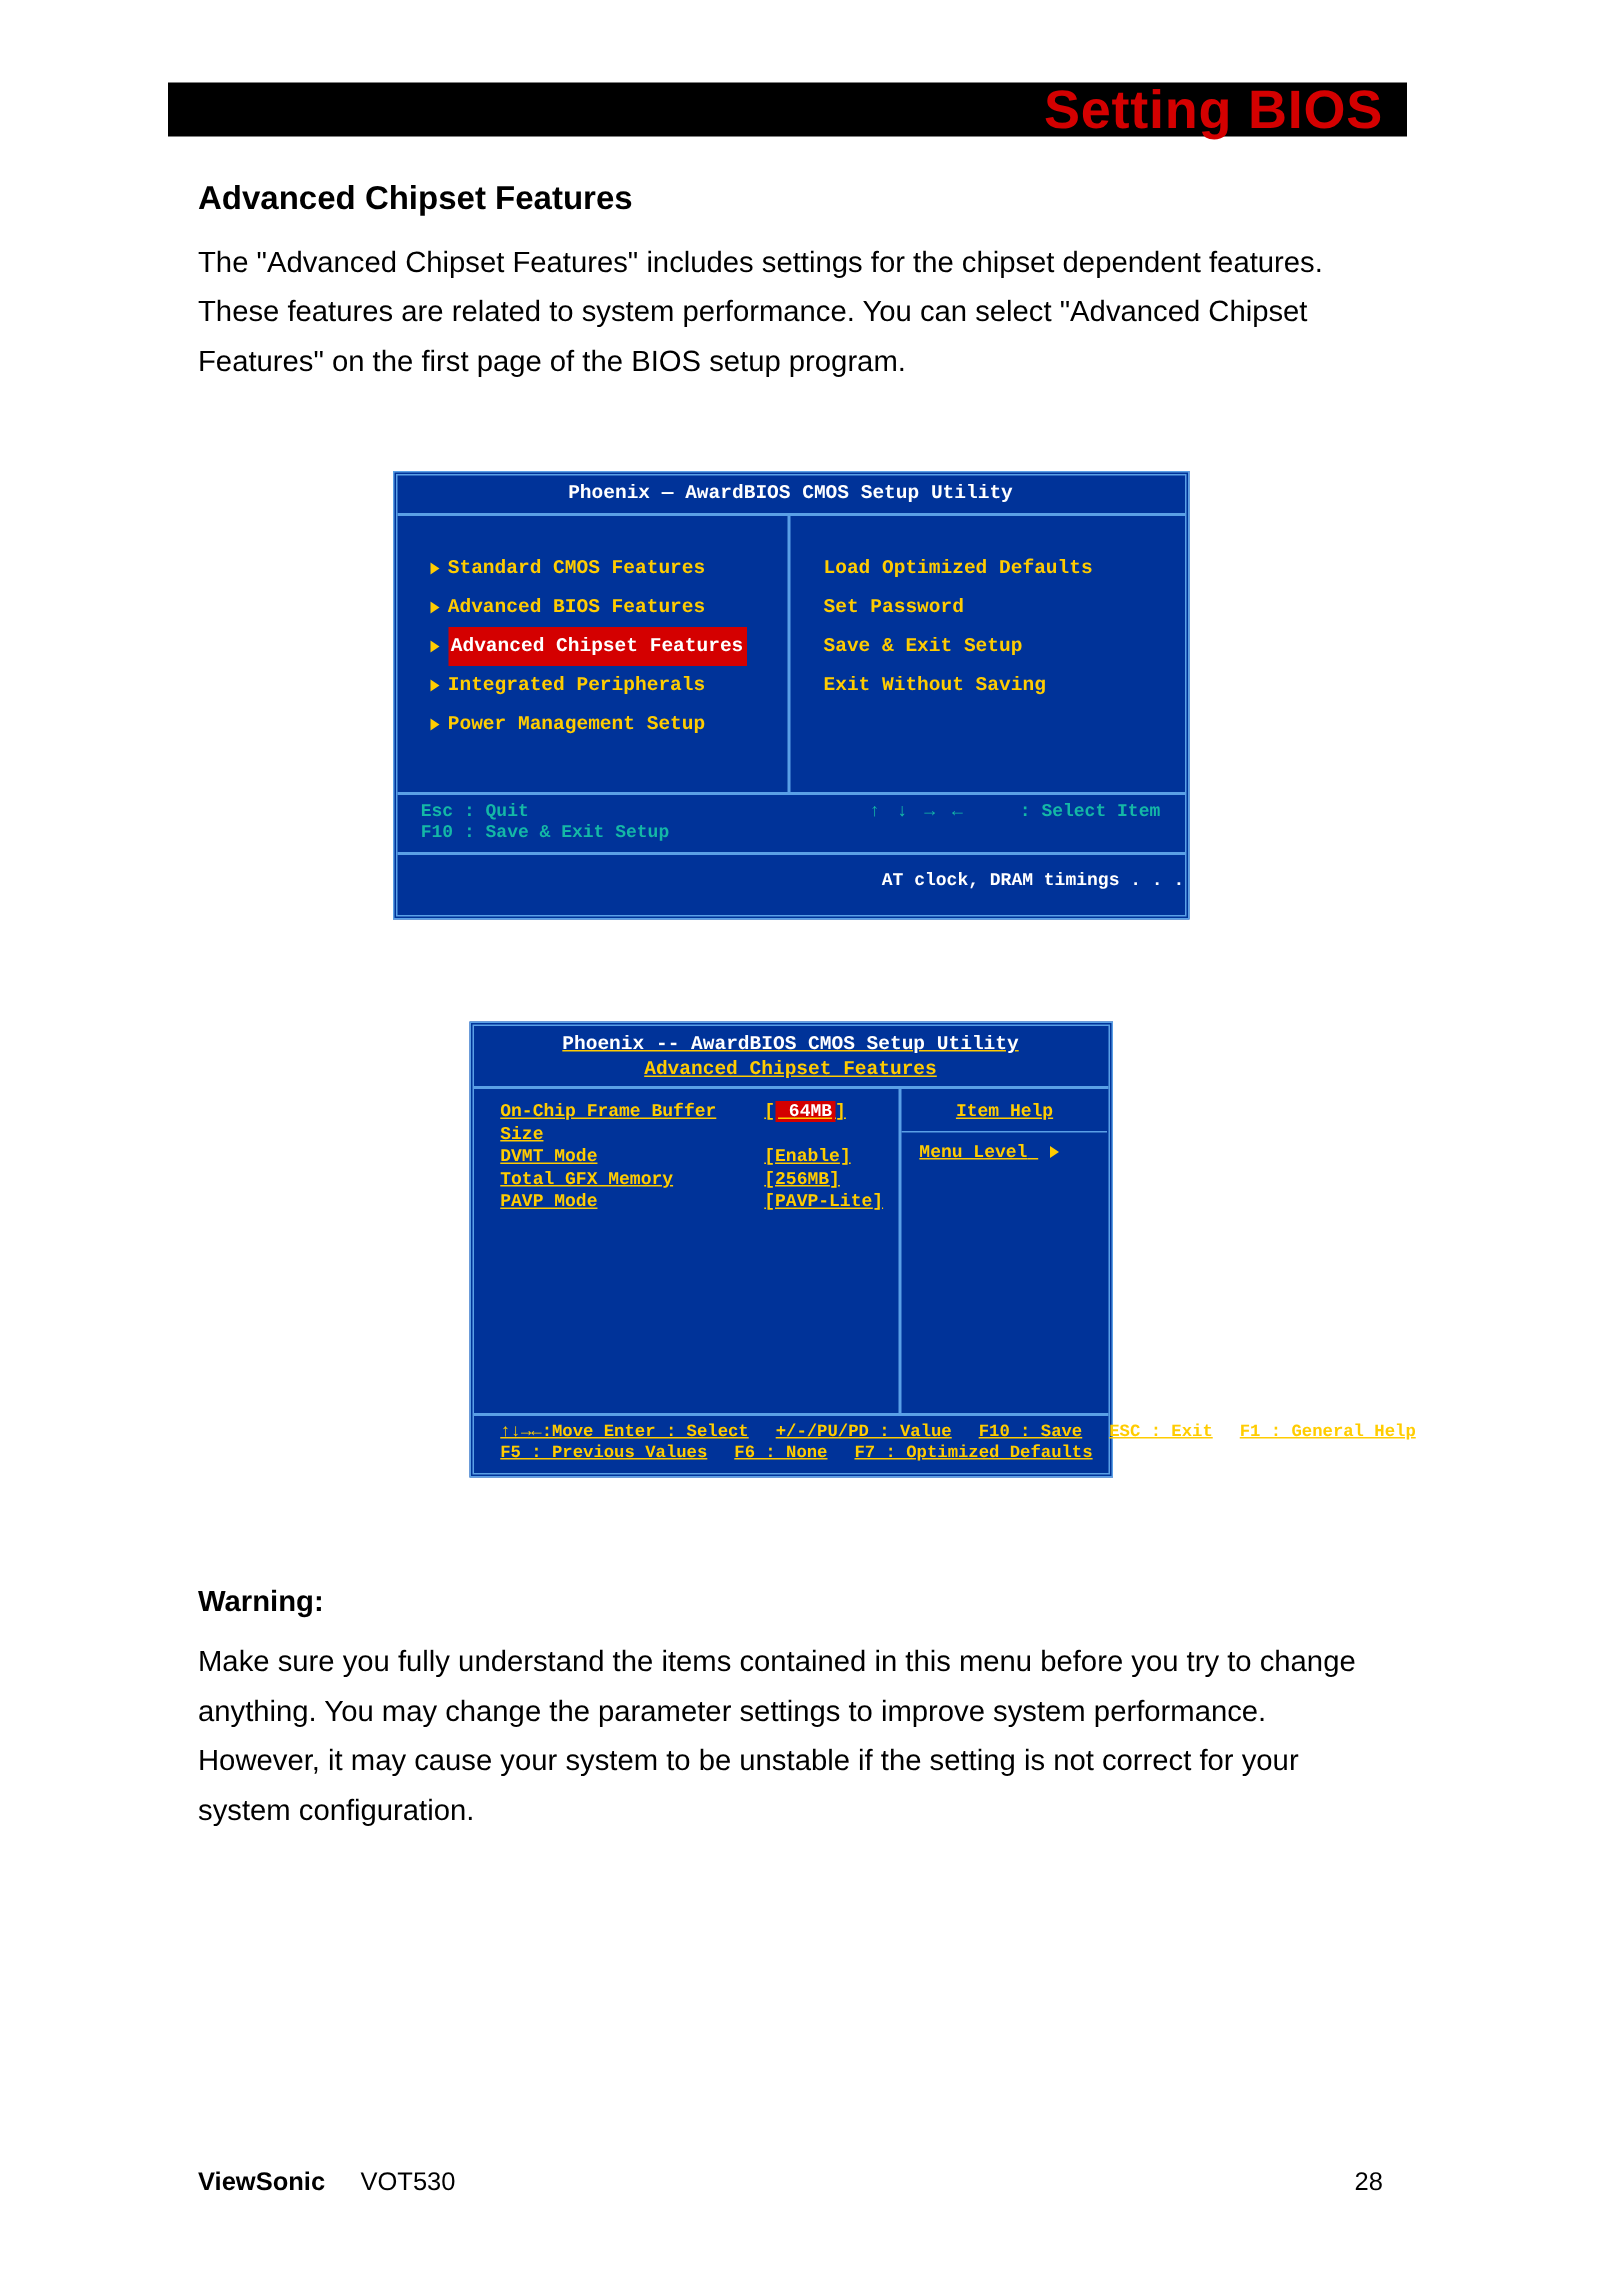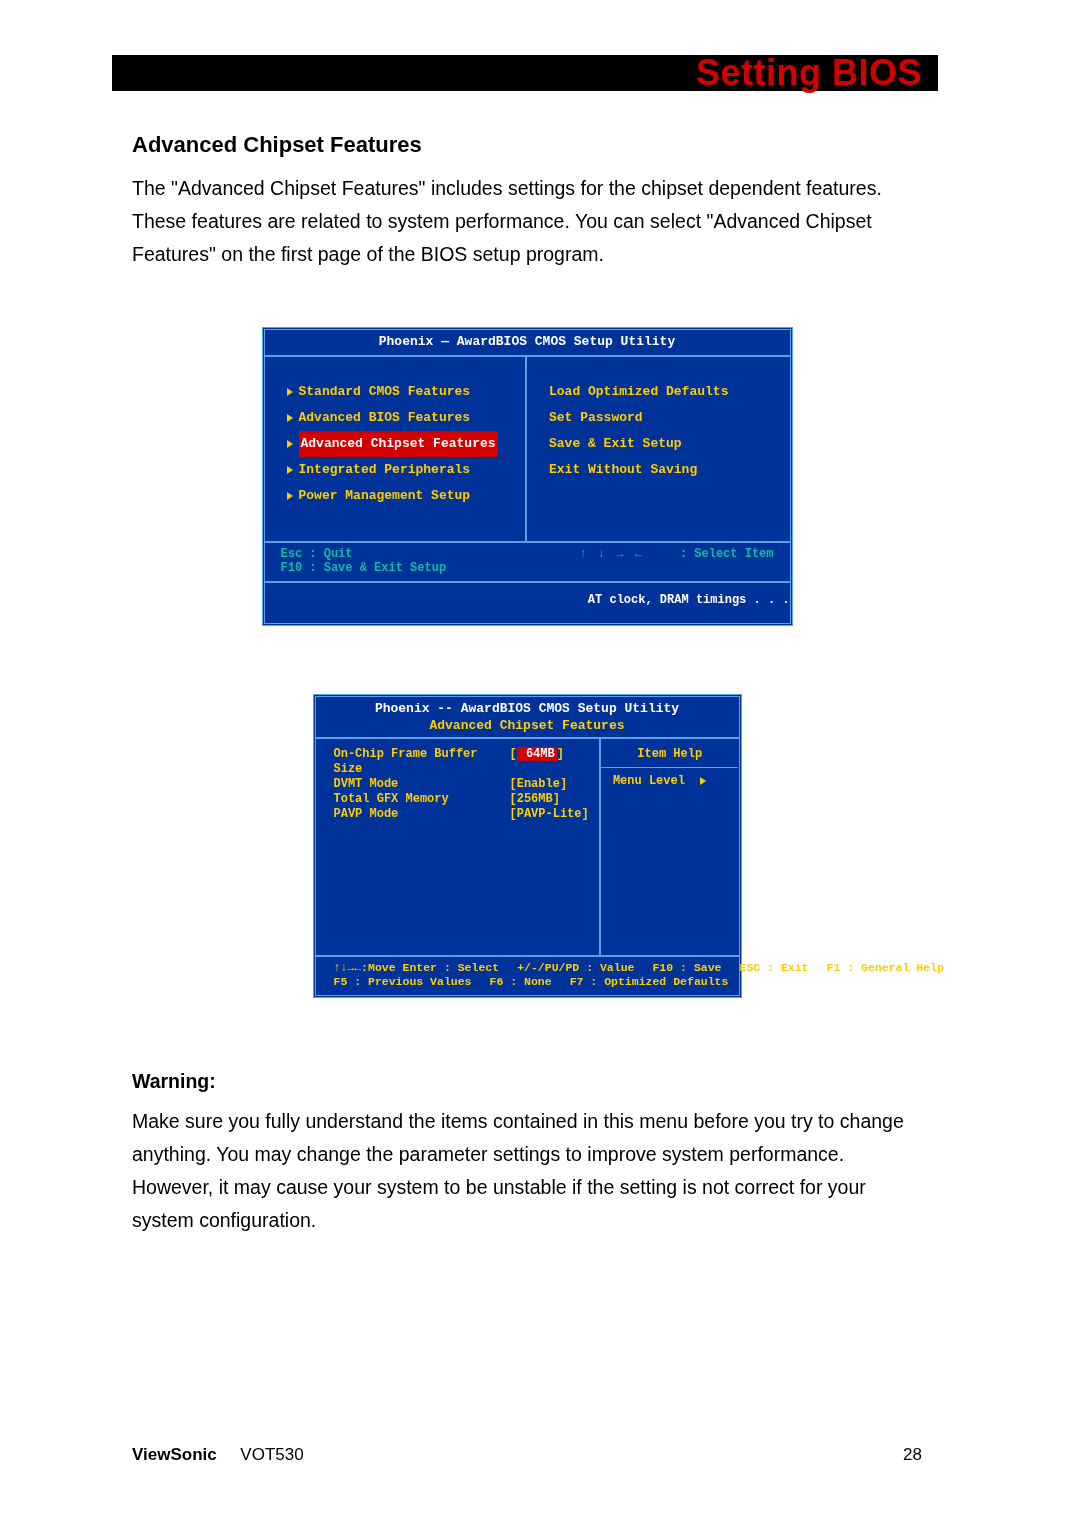--- a/index.html
+++ b/index.html
@@ -26,21 +26,21 @@
   }
   .header-title {
     font-family: Arial, Helvetica, sans-serif;
     font-weight: bold;
     font-size: 36px;
     color: #d40000;
     letter-spacing: 0.5px;
   }
   .content {
     position: absolute;
-    top: 124px;
+    top: 111px;
     left: 132px;
     width: 790px;
   }
   .section-heading {
     font-family: Arial, Helvetica, sans-serif;
     font-weight: bold;
     font-size: 22px;
     color: #000;
     margin: 8px 0 14px 0;
   }
@@ -121,20 +121,21 @@
     color: #ffffff;
   }
   
   .bios2 {
     margin: 68px auto 0 auto;
     width: 429px;
     background: #003399;
     border: 3px double #5aa0e6;
     color: #ffcc00;
     font-family: "Courier New", monospace;
+    text-decoration: underline;
   }
   .bios2 .title {
     text-align: center;
     font-weight: bold;
     font-size: 13px;
     color: #fff;
     padding: 4px 0 2px 0;
   }
   .bios2 .subtitle {
     text-align: center;

